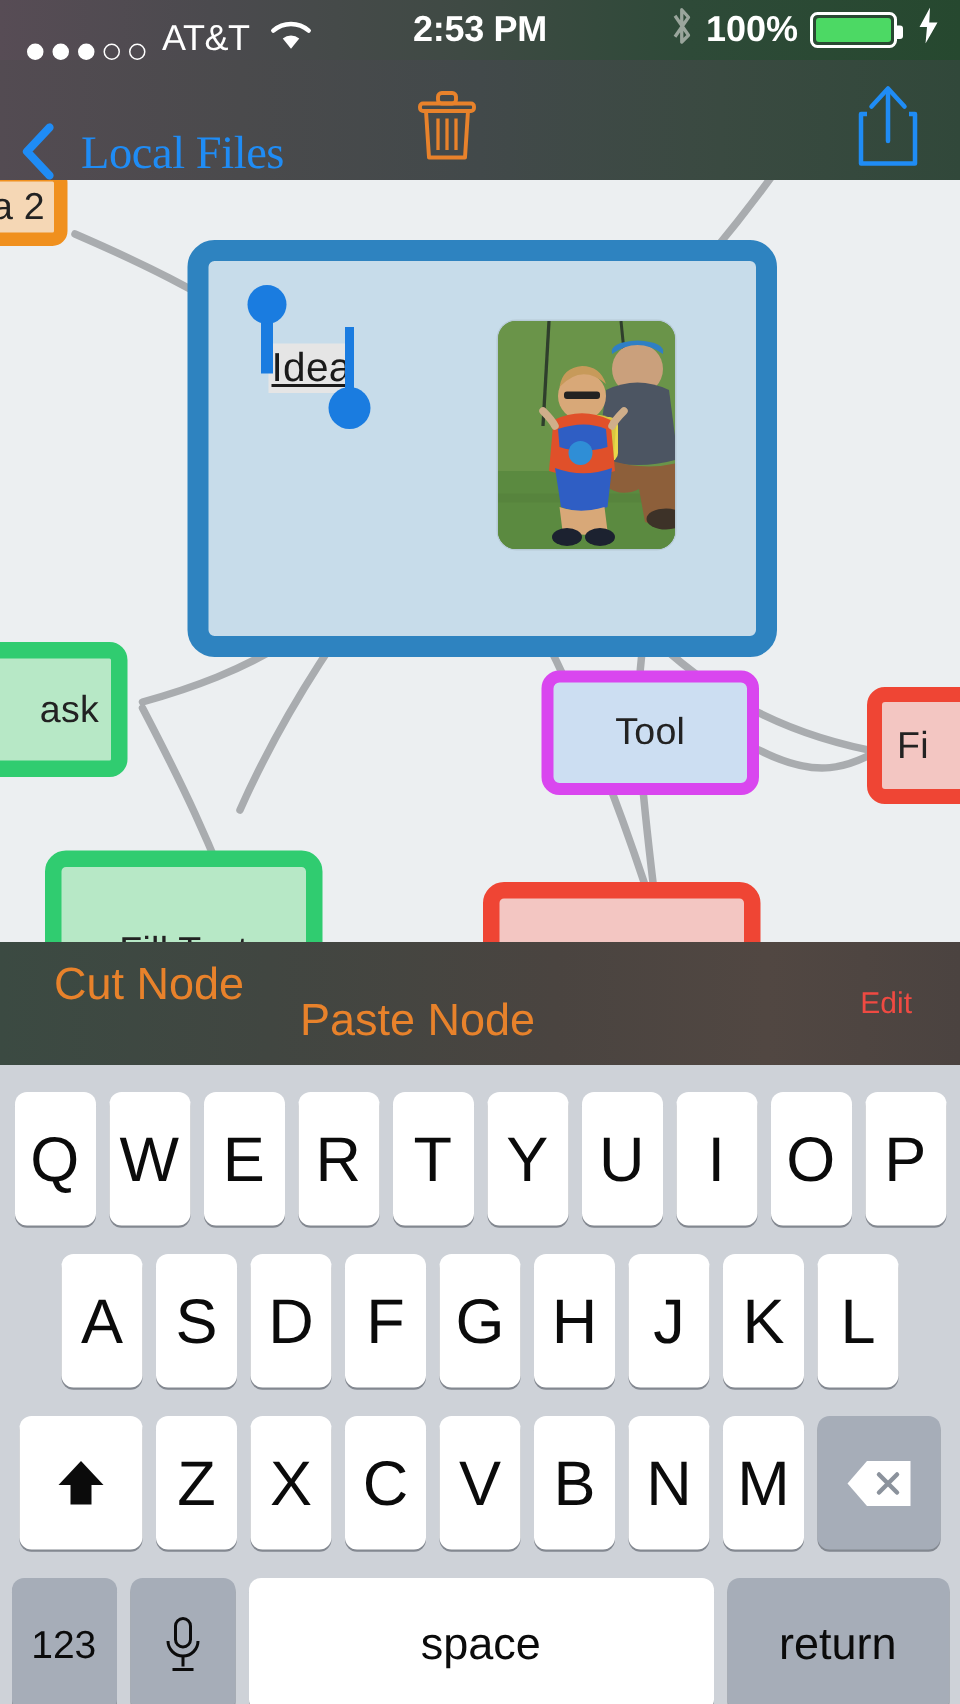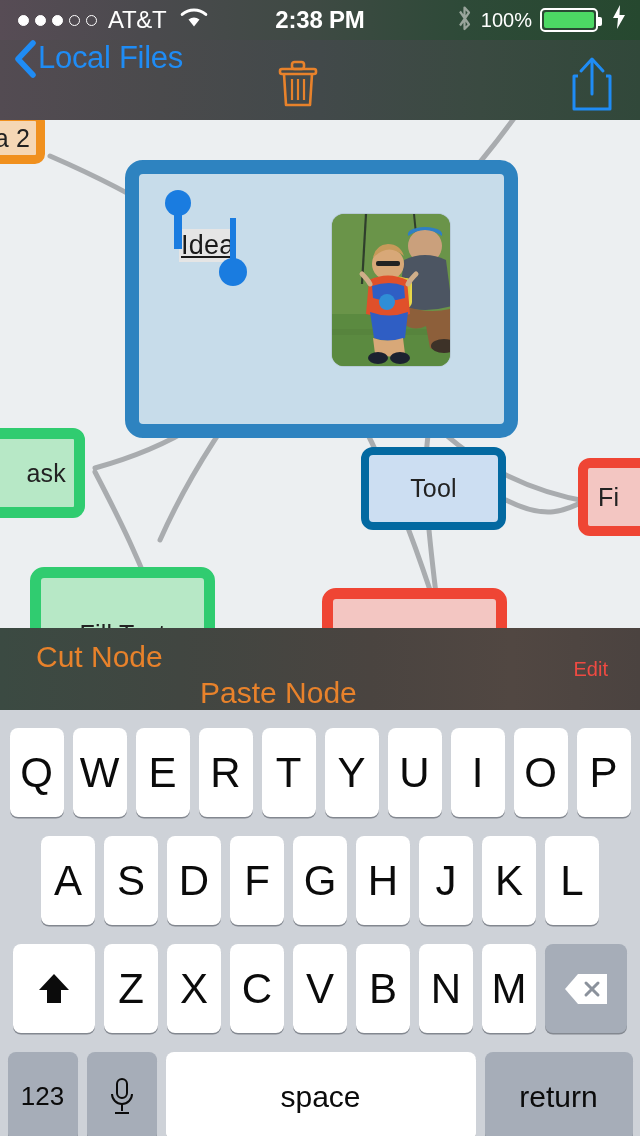--- a/index.html
+++ b/index.html
@@ -3,40 +3,40 @@
 <meta charset="utf-8">
 <style>
   html,body{margin:0;padding:0;background:#000;}
   body{width:640px;height:1136px;overflow:hidden;font-family:"Liberation Sans",sans-serif;}
   #app{position:relative;width:640px;height:1136px;overflow:hidden;background:#eceff1;}
 
   
   .statusbar{position:absolute;left:0;top:0;width:640px;height:40px;
     background:linear-gradient(to right,#574c55 0%,#4b4a4e 22%,#3f4a44 48%,#2e4a38 72%,#26482f 100%);
     color:#fff;z-index:40;}
-  .sb-left{position:absolute;left:18px;top:0;height:40px;display:flex;align-items:center;gap:7px;}
+  .sb-left{position:absolute;left:18px;top:0;height:40px;display:flex;align-items:flex-end;gap:7px;}
   .dots{display:flex;align-items:center;gap:6px;}
   .dot{width:11px;height:11px;border-radius:50%;border:1.6px solid #fff;box-sizing:border-box;}
   .dot.on{background:#fff;}
   .carrier{font-size:24px;letter-spacing:-0.3px;margin-left:4px;}
   .wifi{margin-left:6px;}
   .sb-center{position:absolute;left:0;top:0;width:640px;height:40px;display:flex;align-items:center;justify-content:center;}
   .clock{font-size:24px;font-weight:bold;letter-spacing:-0.2px;}
   .sb-right{position:absolute;right:14px;top:0;height:40px;display:flex;align-items:center;gap:8px;}
-  .btlabel{font-size:20px;}
+  .btlabel{font-size:24px;font-weight:bold;}
   .batt{position:relative;width:58px;height:24px;border:2px solid #fff;border-radius:5px;box-sizing:border-box;}
   .batt::after{content:"";position:absolute;right:-6px;top:7px;width:4px;height:9px;background:#fff;border-radius:0 2px 2px 0;}
   .battfill{position:absolute;left:2px;top:2px;bottom:2px;width:calc(100% - 4px);background:#4cd964;border-radius:2px;}
   .bolt{font-size:22px;margin-left:6px;}
 
   
   .navbar{position:absolute;left:0;top:40px;width:640px;height:80px;
     background:linear-gradient(to right,#534b52 0%,#4a4a4c 25%,#42494a 50%,#3a4a41 75%,#31483a 100%);
     z-index:39;}
-  .nav-back{position:absolute;left:14px;top:0;height:80px;display:flex;align-items:flex-start;gap:0;color:#1f8cf5;cursor:pointer;}
+  .nav-back{position:absolute;left:14px;top:0;height:80px;display:flex;align-items:flex-end;gap:16px;color:#1f8cf5;cursor:pointer;font-family:Liberation Serif, serif;}
   .chev{width:24px;height:38px;}
   .nav-back-label{font-size:31px;letter-spacing:-0.3px;}
   .nav-trash{position:absolute;left:272px;top:20px;width:52px;height:48px;cursor:pointer;}
   .nav-redo{position:absolute;left:348px;top:0;height:80px;display:flex;align-items:center;color:#e8822b;font-size:31px;cursor:pointer;}
   .nav-undo{position:absolute;left:448px;top:0;height:80px;display:flex;align-items:center;color:#e8822b;font-size:31px;cursor:pointer;}
   .nav-share{position:absolute;right:24px;top:16px;width:48px;height:56px;cursor:pointer;}
 
   
   .canvas{position:absolute;left:0;top:120px;width:640px;height:508px;background:#eceff1;overflow:hidden;z-index:5;}
   .edges{position:absolute;left:0;top:0;width:640px;height:508px;}
@@ -54,31 +54,31 @@
   .handle-top::before{content:"";position:absolute;left:-9px;top:-14px;width:26px;height:26px;border-radius:50%;background:#1a7ce0;}
   .handle-bot{position:absolute;left:91px;top:44px;width:6px;height:46px;background:#1a7ce0;}
   .handle-bot::after{content:"";position:absolute;left:-11px;top:40px;width:28px;height:28px;border-radius:50%;background:#1a7ce0;}
 
   .node-idea2{left:-50px;top:-8px;width:95px;height:52px;border:9px solid #f0901e;border-radius:10px;background:#f5d7b5;
     justify-content:flex-end;padding-right:6px;}
   .node-task{left:-62px;top:308px;width:147px;height:90px;border:11px solid #30cc70;border-radius:12px;background:#b7e8c6;
     justify-content:flex-end;padding-right:8px;}
   .node-filltext{left:30px;top:447px;width:185px;height:100px;border:11px solid #30cc70;border-radius:14px;background:#b7e8c6;
     align-items:flex-start;padding-top:42px;}
-  .node-tool{left:361px;top:327px;width:145px;height:83px;border:8px solid #0369a1;border-radius:12px;background:#ccdef2;}
+  .node-tool{left:361px;top:327px;width:145px;height:83px;border:8px solid #d946ef;border-radius:12px;background:#ccdef2;}
   .node-fi{left:578px;top:338px;width:110px;height:78px;border:10px solid #ef4534;border-radius:12px;background:#f3c6c2;
     justify-content:flex-start;padding-left:10px;}
   .node-red2{left:322px;top:468px;width:185px;height:95px;border:11px solid #ef4534;border-radius:14px;background:#f3c6c2;}
 
   
   .accbar{position:absolute;left:0;top:628px;width:640px;height:82px;
     background:linear-gradient(to right,#3b4a42 0%,#414641 28%,#4a4440 58%,#514742 80%,#4b4340 100%);
     z-index:38;}
   .acc-cut{position:absolute;left:36px;top:0;height:58px;display:flex;align-items:center;color:#e8822b;font-size:30px;cursor:pointer;}
-  .acc-paste{position:absolute;left:200px;top:0;height:82px;display:flex;align-items:flex-end;color:#e8822b;font-size:30px;cursor:pointer;}
+  .acc-paste{position:absolute;left:200px;top:12px;height:82px;display:flex;align-items:center;color:#e8822b;font-size:30px;cursor:pointer;}
   .acc-edit{position:absolute;right:32px;top:0;height:82px;display:flex;align-items:center;color:#ef4a42;font-size:20px;cursor:pointer;}
 
   
   .keyboard{position:absolute;left:0;top:710px;width:640px;height:426px;background:#ced2d8;z-index:37;}
   .krow{position:absolute;left:0;width:640px;display:flex;justify-content:center;}
   .krow.r1{top:18px;gap:9px;}
   .krow.r2{top:126px;gap:9px;}
   .krow.r3{top:234px;gap:9px;}
   .krow.r4{top:342px;gap:9px;}
   .key{width:54px;height:89px;background:#fff;border-radius:8px;display:flex;align-items:center;justify-content:center;
@@ -106,21 +106,21 @@
       </div>
       <span class="carrier">AT&amp;T</span>
       <span class="wifi">
         <svg width="30" height="22" viewBox="0 0 30 22">
           <path d="M15 19.5 L9.5 12.6 A9 9 0 0 1 20.5 12.6 Z" fill="#fff"></path>
           <path d="M3.2 7.4 A18 18 0 0 1 26.8 7.4" stroke="#fff" stroke-width="3" fill="none" stroke-linecap="round"></path>
         </svg>
       </span>
     </div>
     <div class="sb-center">
-      <span class="clock">2:38 PM</span>
+      <span class="clock">2:53 PM</span>
     </div>
     <div class="sb-right">
       <span>
         <svg width="17" height="27" viewBox="0 0 17 27">
           <path d="M4 6.5 L13 19.5 L8.5 24 L8.5 2.5 L13 7.5 L4 20.5" stroke="#9aa59c" stroke-width="2.2" fill="none" stroke-linejoin="round"></path>
         </svg>
       </span>
       <span class="btlabel">100%</span>
       <span class="batt">
           <span class="battfill"></span>

